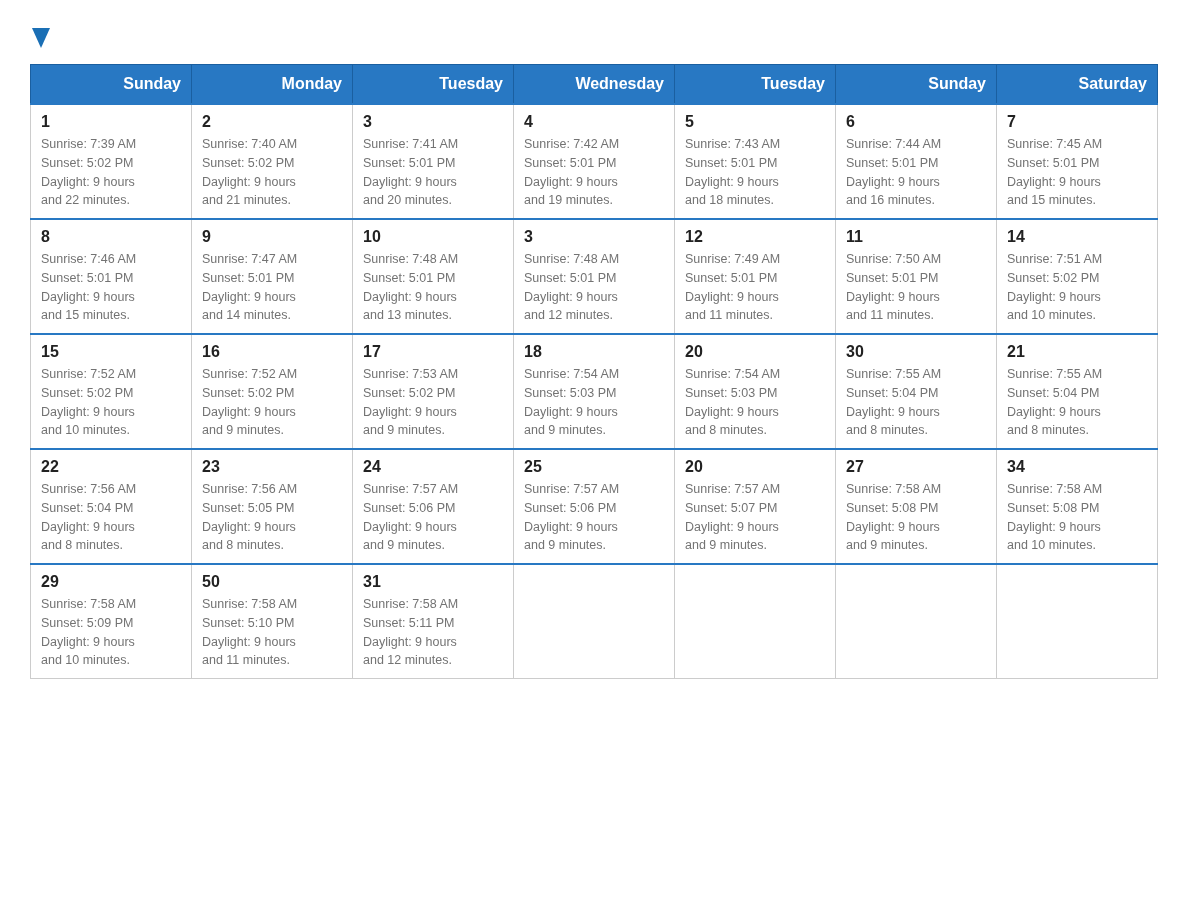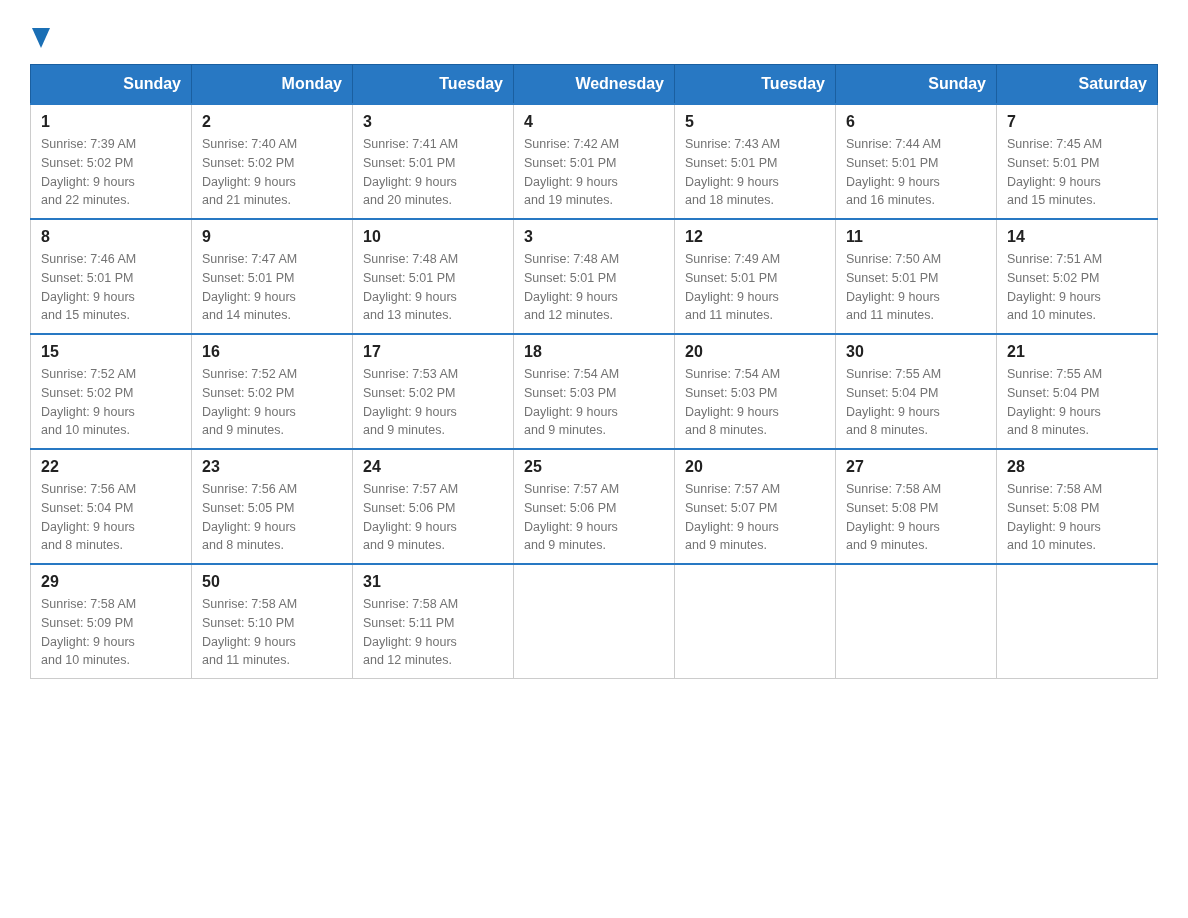--- a/index.html
+++ b/index.html
@@ -380,21 +380,21 @@
         <td>
         <div class="day-number">27</div>
         <div class="day-info">
           Sunrise: 7:58 AM<br>
           Sunset: 5:08 PM<br>
           Daylight: 9 hours<br>
           and 9 minutes.
         </div>
       </td>
         <td>
-        <div class="day-number">28</div>
+        <div class="day-number">34</div>
         <div class="day-info">
           Sunrise: 7:58 AM<br>
           Sunset: 5:08 PM<br>
           Daylight: 9 hours<br>
           and 10 minutes.
         </div>
       </td>
       </tr>
       <tr>
         <td>

